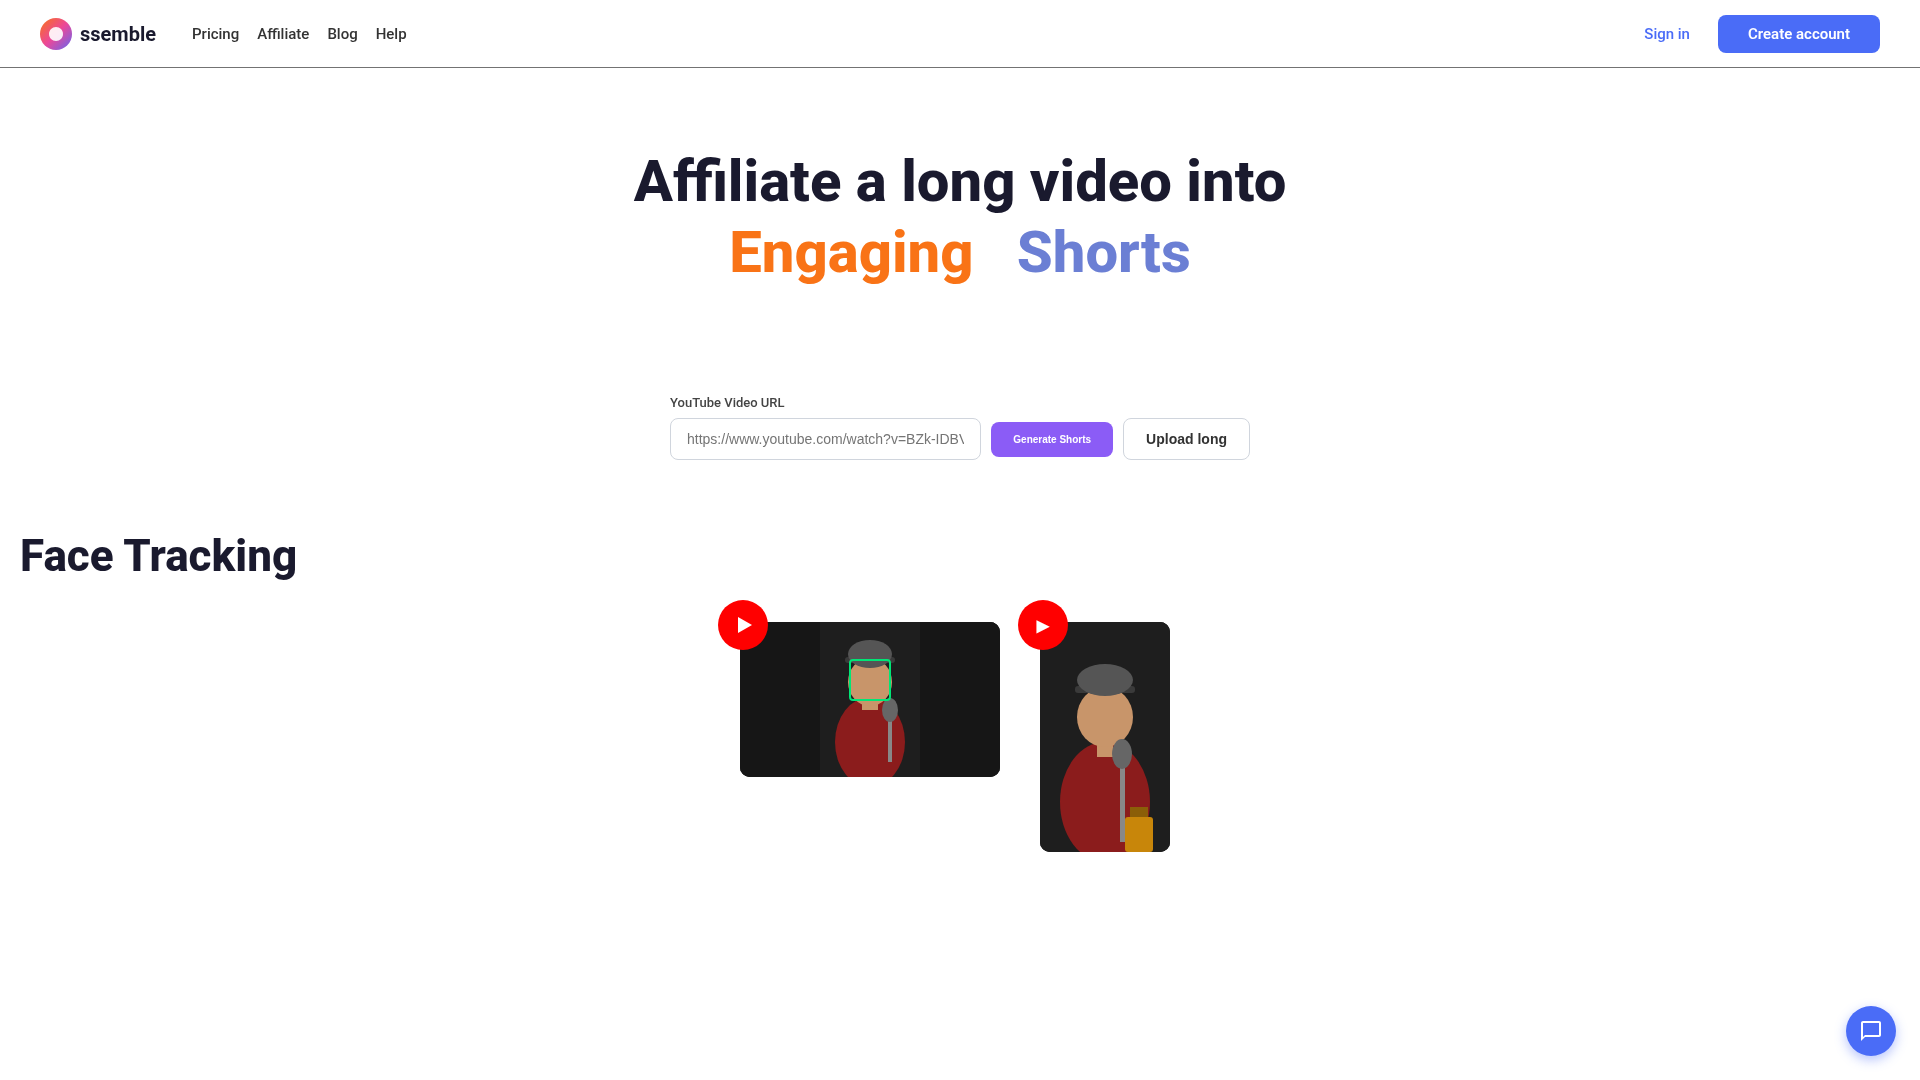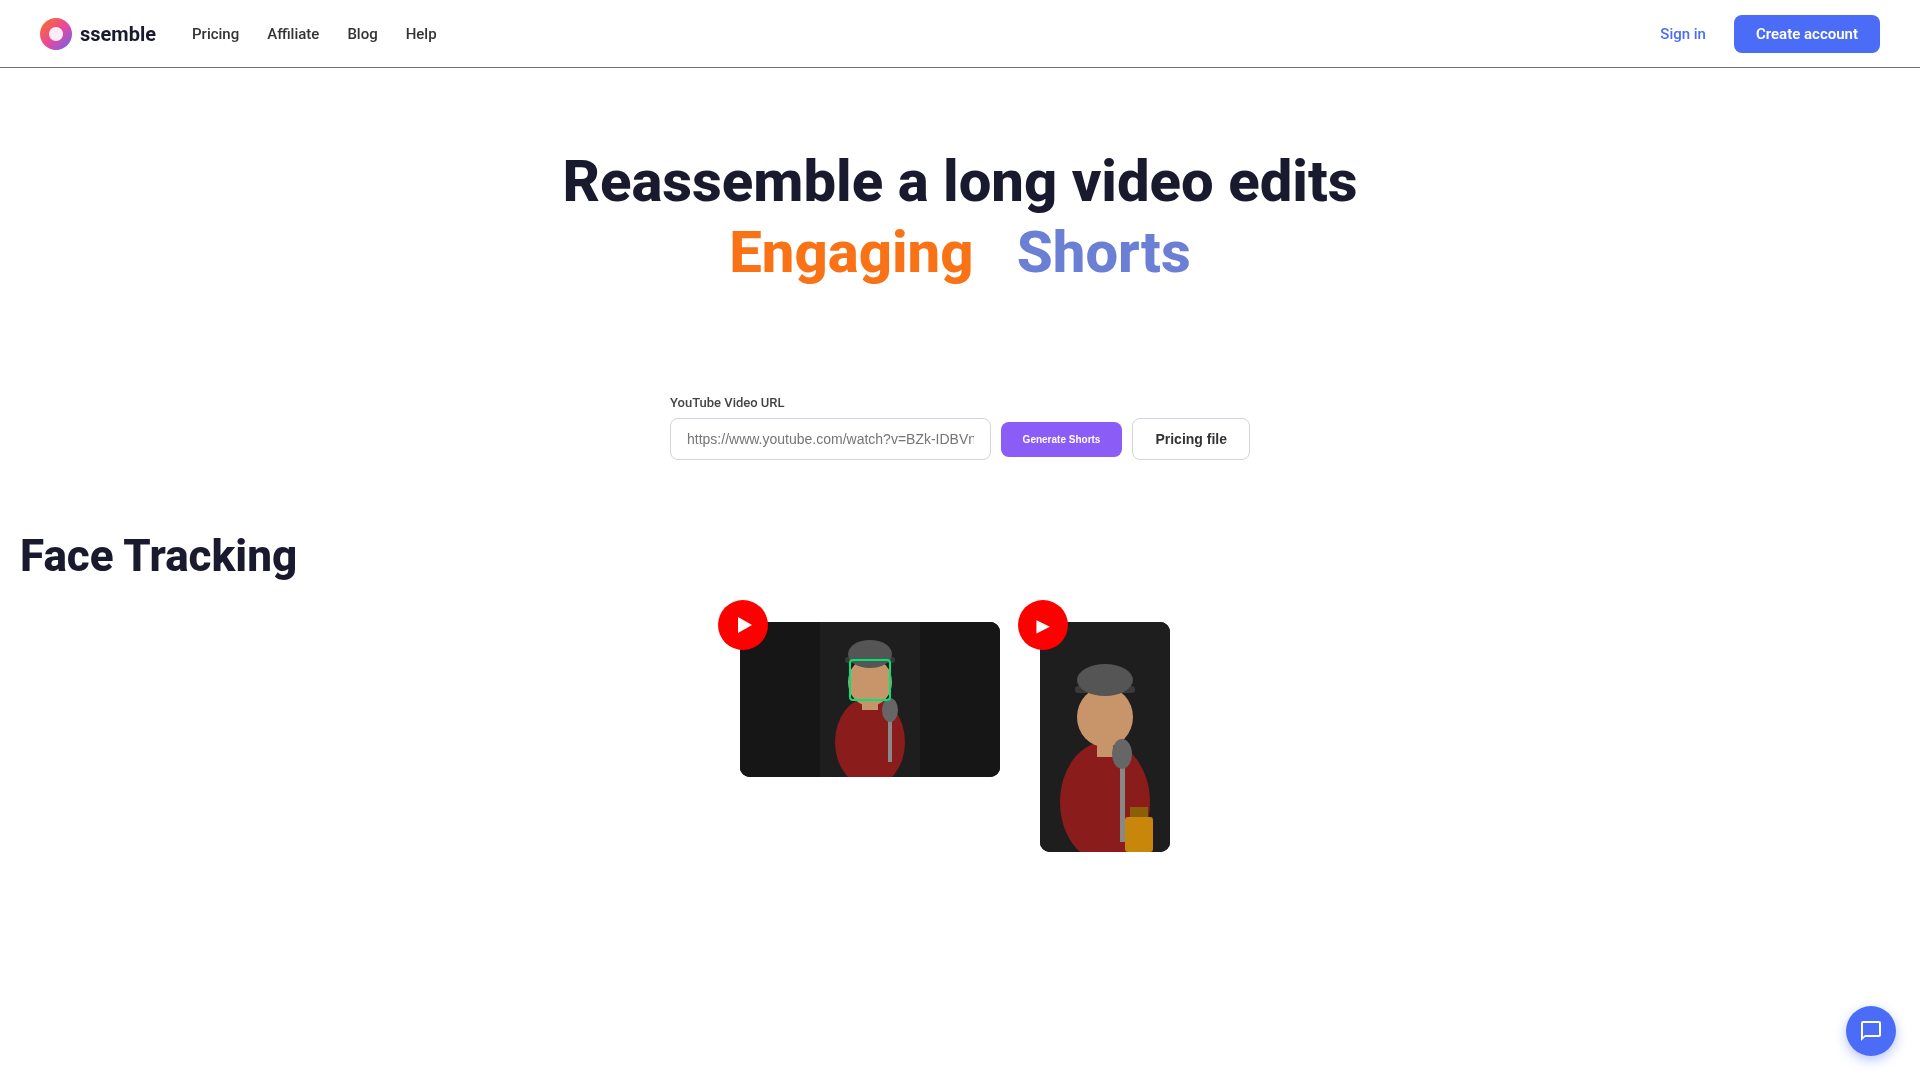--- a/index.html
+++ b/index.html
@@ -44,21 +44,21 @@
 
     .logo-text {
       font-size: 20px;
       font-weight: 700;
       color: #1a1a2e;
     }
 
     .nav-links {
       display: flex;
       align-items: center;
-      gap: 28px;
+      gap: 18px;
       list-style: none;
     }
 
     .nav-links a {
       text-decoration: none;
       color: #333;
       font-size: 15px;
       font-weight: 500;
     }
 
@@ -81,21 +81,21 @@
     }
 
     .create-account-btn {
       font-size: 15px;
       font-weight: 600;
       color: #fff;
       background: #4a6cf7;
       border: none;
       border-radius: 8px;
       cursor: pointer;
-      padding: 10px 22px;
+      padding: 10px 30px;
       text-decoration: none;
     }
 
     
     .hero {
       text-align: center;
       padding: 80px 20px 60px;
     }
 
     .hero-title-line1 {
@@ -365,35 +365,35 @@
     </ul>
   </div>
   <div class="nav-right">
     <a href="#" class="sign-in-btn">Sign in</a>
     <a href="#" class="create-account-btn">Create account</a>
   </div>
 </nav>
 
 <section class="hero">
   <h1>
-    <span class="hero-title-line1">Reassemble a long video edits</span>
+    <span class="hero-title-line1">Affiliate a long video into</span>
     <span class="hero-title-line2">
       <span class="engaging">Engaging</span>
       <span>&nbsp;</span>
       <span class="shorts">Shorts</span>
     </span>
   </h1>
 </section>
 
 <div class="url-section">
   <div class="url-label">YouTube Video URL</div>
   <div class="url-input-row">
     <input class="url-input" type="text" placeholder="https://www.youtube.com/watch?v=BZk-IDBVnO0" style="">
     <button class="generate-btn">Generate Shorts</button>
-    <button class="upload-btn">Pricing file</button>
+    <button class="upload-btn">Upload long</button>
   </div>
 </div>
 
 <section class="face-tracking">
   <h2 class="section-title">Face Tracking</h2>
 
   <div class="video-comparison">
 
     <div class="video-left-wrap">
       <div class="yt-icon-badge">

